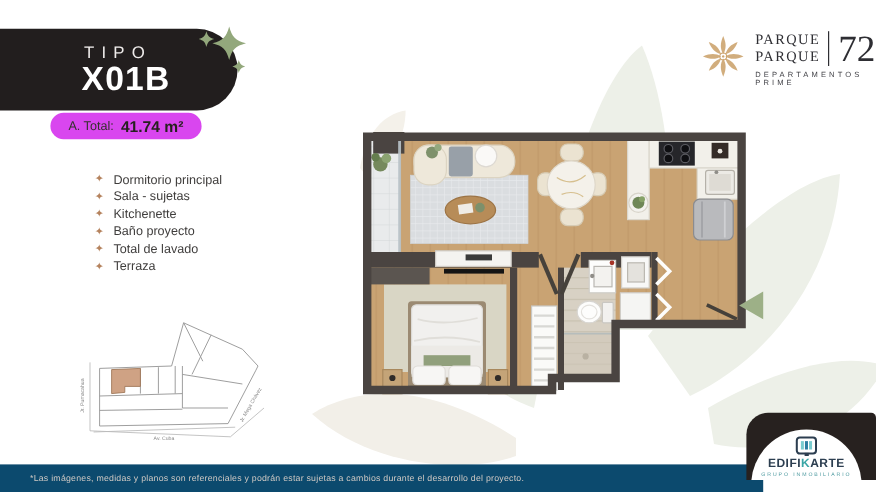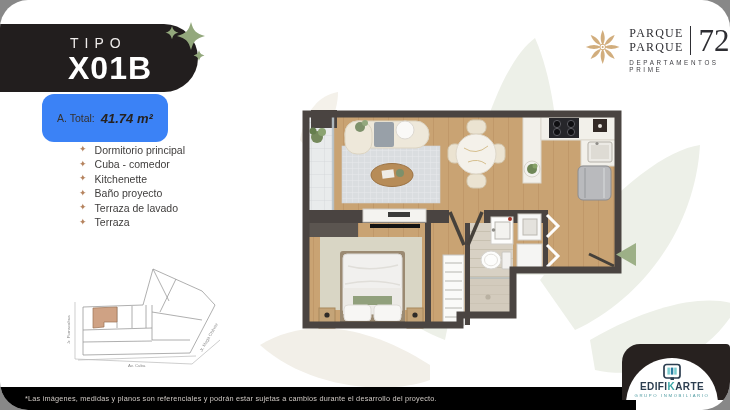--- a/index.html
+++ b/index.html
@@ -1,55 +1,55 @@
 <!DOCTYPE html>
 <html><head>
 <meta charset="utf-8">
 <style>
   html,body{margin:0;padding:0;background:#888;}
   .page{position:relative;width:730px;height:410px;background:#ffffff;overflow:hidden;
-        font-family:"Liberation Sans",sans-serif;border-radius:28px;-webkit-font-smoothing:antialiased;}
+        font-family:"Liberation Sans",sans-serif;-webkit-font-smoothing:antialiased;}
   .abs{position:absolute;}
 
   
   .watermark{left:0;top:0;z-index:0;}
 
   
   .tipo-box{left:0;top:24px;width:198px;height:68px;background:#221e1e;
             border-radius:0 34px 34px 0;z-index:3;}
   .tipo-label{position:absolute;left:70px;top:11px;font-size:14px;letter-spacing:6px;
               color:#efeceb;font-weight:500;}
-  .unit-code{position:absolute;left:68px;top:26px;font-size:32px;font-weight:800;
+  .unit-code{position:absolute;left:68px;top:26px;font-size:28px;font-weight:800;
              letter-spacing:1px;color:#ffffff;}
   .sparkles{left:158px;top:14px;z-index:4;}
 
-  .area-badge{left:42px;top:94px;height:22px;padding:13px 15px;background:#3b82f6;
+  .area-badge{left:42px;top:94px;height:22px;padding:0 15px;background:#d946ef;
               border-radius:12px;display:inline-flex;align-items:center;gap:6px;z-index:3;}
   .area-label{font-size:10.5px;color:#36312e;}
-  .area-value{font-size:13px;font-weight:800;color:#26211f;font-style:italic;}
+  .area-value{font-size:13px;font-weight:800;color:#26211f;}
 
   
   .features{left:79px;top:143px;margin:0;padding:0;list-style:none;z-index:3;}
   .features li{display:flex;align-items:center;gap:8px;height:13px;margin-bottom:1.5px;}
   .bullet{font-size:9px;color:#b5835e;line-height:13px;}
   .feature-label{font-size:10.5px;color:#3f3d3c;font-weight:500;}
 
   
   .brand{left:584px;top:26px;display:flex;align-items:flex-start;gap:8px;z-index:3;}
   .brand-text{display:flex;flex-direction:column;}
   .brand-row{display:flex;align-items:center;}
   .brand-name{font-family:"Liberation Serif",serif;font-size:12px;font-weight:400;
               letter-spacing:1.2px;color:#2e2e33;line-height:13.5px;}
   .brand-divider{width:1px;height:29px;background:#2e2e33;margin:0 7px;}
   .brand-number{font-family:"Liberation Serif",serif;font-size:31px;font-weight:500;
                 color:#2e2e33;line-height:29px;}
   .brand-tagline{font-size:6.3px;letter-spacing:2.6px;color:#3f3f44;margin-top:4px;}
 
   
-  .disclaimer-bar{left:0;top:387px;width:636px;height:23px;background:#000000;z-index:2;
+  .disclaimer-bar{left:0;top:387px;width:636px;height:23px;background:#0c4a6e;z-index:2;
                   display:flex;align-items:center;}
   .disclaimer-text{margin-left:25px;font-size:7.3px;color:#cfc9c4;letter-spacing:.2px;}
 
   .dev-box{left:622px;top:344px;width:108px;height:56px;background:#27211f;
            border-radius:18px 4px 0 0;overflow:hidden;z-index:5;}
   .dev-circle{position:absolute;left:4px;top:14px;width:92px;height:92px;background:#fff;
               border-radius:50%;display:flex;flex-direction:column;align-items:center;}
   .dev-icon{margin-top:5px;}
   .dev-name{font-size:10px;font-weight:800;letter-spacing:.4px;color:#2c3e50;line-height:11px;}
   .dev-name .accent{color:#3aa6a6;}
@@ -88,33 +88,33 @@
     <span class="area-value">41.74 m²</span>
   </div>
 
   <ul class="abs features">
     <li>
       <span class="bullet">✦</span>
       <span class="feature-label">Dormitorio principal</span>
       </li>
     <li>
       <span class="bullet">✦</span>
-      <span class="feature-label">Cuba - comedor</span>
+      <span class="feature-label">Sala - sujetas</span>
       </li>
     <li>
       <span class="bullet">✦</span>
       <span class="feature-label">Kitchenette</span>
       </li>
     <li>
       <span class="bullet">✦</span>
       <span class="feature-label">Baño proyecto</span>
       </li>
     <li>
       <span class="bullet">✦</span>
-      <span class="feature-label">Terraza de lavado</span>
+      <span class="feature-label">Total de lavado</span>
       </li>
     <li>
       <span class="bullet">✦</span>
       <span class="feature-label">Terraza</span>
       </li>
   </ul>
 
   <svg class="abs sitemap" width="184" height="118" viewBox="0 0 184 118">
     <g stroke="#b9b9b9" stroke-width="0.7" fill="none">
       <path d="M19,42 L19,99 L136,104 L164,80"></path>

